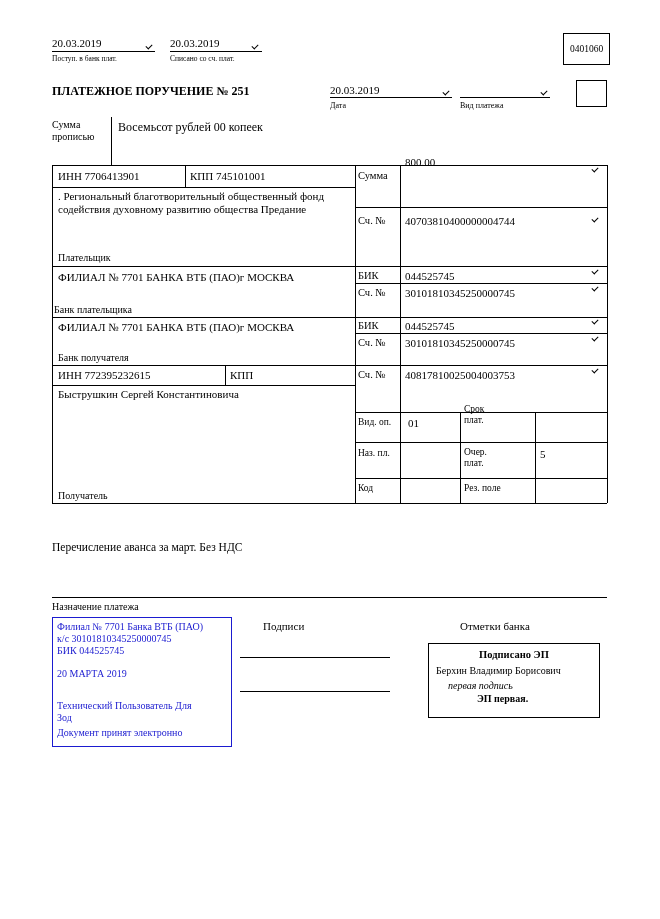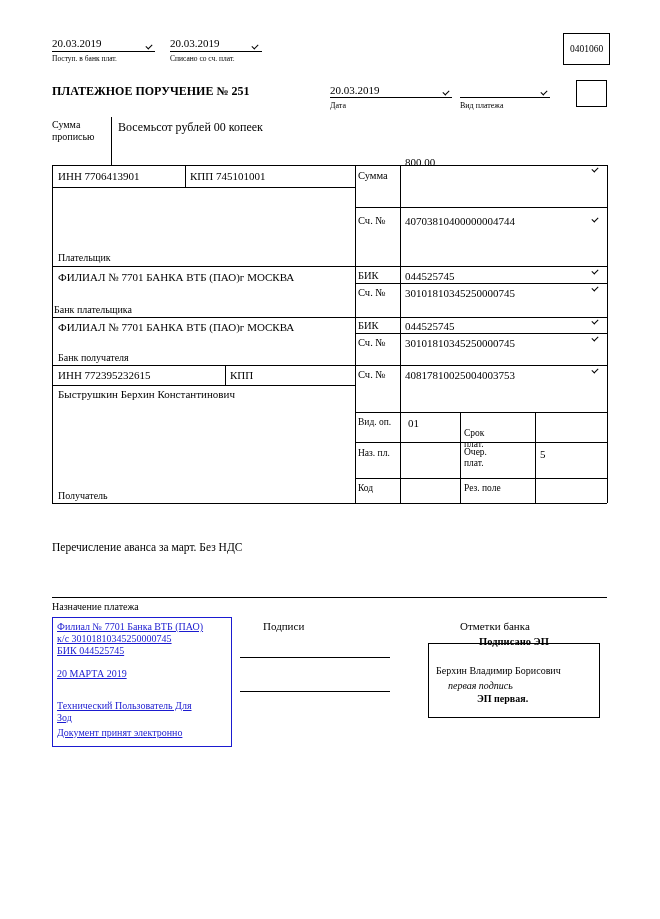--- a/index.html
+++ b/index.html
@@ -18,21 +18,21 @@
   .tiny { font-size:7.5px; }
   .bold { font-weight:bold; }
   .ital { font-style:italic; }
   .ctr  { text-align:center; }
   .h { position:absolute; height:1px; background:#000; }
   .v { position:absolute; width:1px; background:#000; }
   .box { position:absolute; border:1px solid #000; }
   .tick { position:absolute; width:6px; height:4px;
           border-left:1px solid #000; border-bottom:1px solid #000;
           transform:rotate(-45deg); }
-  .blue { color:var(--blue,#1b1bd0);text-decoration:underline; }
+  .blue { color:var(--blue,#1b1bd0); }
   .bluebox { position:absolute; border:1px solid var(--blue,#1b1bd0); }
 </style>
 </head>
 <body>
 
 <div class="page">
 
   <div class="t" style="left:52px;top:37px">20.03.2019</div>
   <div class="h" style="left:52px;top:51px;width:103px"></div>
   <div class="tick" style="left:146px;top:44px"></div>
@@ -89,20 +89,21 @@
   <div class="tick" style="left:592px;top:269px"></div>
   <div class="tick" style="left:592px;top:286px"></div>
   <div class="tick" style="left:592px;top:319px"></div>
   <div class="tick" style="left:592px;top:336px"></div>
   <div class="tick" style="left:592px;top:368px"></div>
 
   <div class="t" style="left:58px;top:170px">ИНН 7706413901</div>
   <div class="t" style="left:190px;top:170px">КПП 745101001</div>
   <div class="t lab" style="left:358px;top:170px">Сумма</div>
   <div class="t" style="left:405px;top:156px">800.00</div>
+  <div class="t wrap" style="left:58px;top:190px;width:293px">. Региональный благотворительный общественный фонд содействия духовному развитию общества Предание</div>
   <div class="t lab" style="left:358px;top:215px">Сч. №</div>
   <div class="t" style="left:405px;top:215px">40703810400000004744</div>
   <div class="t cap" style="left:58px;top:252px">Плательщик</div>
 
   <div class="t" style="left:58px;top:271px">ФИЛИАЛ № 7701 БАНКА ВТБ (ПАО)г МОСКВА</div>
   <div class="t lab" style="left:358px;top:270px">БИК</div>
   <div class="t" style="left:405px;top:270px">044525745</div>
   <div class="t lab" style="left:358px;top:287px">Сч. №</div>
   <div class="t" style="left:405px;top:287px">30101810345250000745</div>
   <div class="t cap" style="left:54px;top:304px">Банк плательщика</div>
@@ -111,25 +112,25 @@
   <div class="t lab" style="left:358px;top:320px">БИК</div>
   <div class="t" style="left:405px;top:320px">044525745</div>
   <div class="t lab" style="left:358px;top:337px">Сч. №</div>
   <div class="t" style="left:405px;top:337px">30101810345250000745</div>
   <div class="t cap" style="left:58px;top:352px">Банк получателя</div>
 
   <div class="t" style="left:58px;top:369px">ИНН 772395232615</div>
   <div class="t" style="left:230px;top:369px">КПП</div>
   <div class="t lab" style="left:358px;top:369px">Сч. №</div>
   <div class="t" style="left:405px;top:369px">40817810025004003753</div>
-  <div class="t" style="left:58px;top:388px">Быструшкин Берхин Константинович</div>
+  <div class="t" style="left:58px;top:388px">Быструшкин Сергей Константиновича</div>
 
   <div class="t sub" style="left:358px;top:417px">Вид. оп.</div>
   <div class="t" style="left:408px;top:417px">01</div>
-  <div class="t sub wrap" style="left:464px;top:428px;width:40px">Срок плат.</div>
+  <div class="t sub wrap" style="left:464px;top:404px;width:40px">Срок плат.</div>
   <div class="t sub" style="left:358px;top:448px">Наз. пл.</div>
   <div class="t sub wrap" style="left:464px;top:447px;width:40px">Очер. плат.</div>
   <div class="t" style="left:540px;top:448px">5</div>
   <div class="t sub" style="left:358px;top:483px">Код</div>
   <div class="t sub" style="left:464px;top:483px">Рез. поле</div>
   <div class="t cap" style="left:58px;top:490px">Получатель</div>
 
   <div class="t" style="left:52px;top:541px;font-size:11.5px">Перечисление аванса за март. Без НДС</div>
   <div class="h" style="left:52px;top:597px;width:555px"></div>
   <div class="t cap" style="left:52px;top:601px">Назначение платежа</div>
@@ -142,18 +143,18 @@
   <div class="t cap blue" style="left:57px;top:700px">Технический Пользователь Для</div>
   <div class="t cap blue" style="left:57px;top:712px">Зод</div>
   <div class="t cap blue" style="left:57px;top:727px">Документ принят электронно</div>
 
   <div class="t" style="left:263px;top:620px">Подписи</div>
   <div class="h" style="left:240px;top:657px;width:150px"></div>
   <div class="h" style="left:240px;top:691px;width:150px"></div>
 
   <div class="t" style="left:460px;top:620px">Отметки банка</div>
   <div class="box" style="left:428px;top:643px;width:172px;height:75px"></div>
-  <div class="t lab bold ctr" style="left:428px;top:636px;width:172px">Подписано ЭП</div>
+  <div class="t lab bold ctr" style="left:428px;top:649px;width:172px">Подписано ЭП</div>
   <div class="t cap" style="left:436px;top:665px">Берхин Владимир Борисович</div>
   <div class="t cap ital" style="left:448px;top:680px">первая подпись</div>
   <div class="t cap bold" style="left:477px;top:693px">ЭП первая.</div>
 
 </div>
 
 </body></html>

